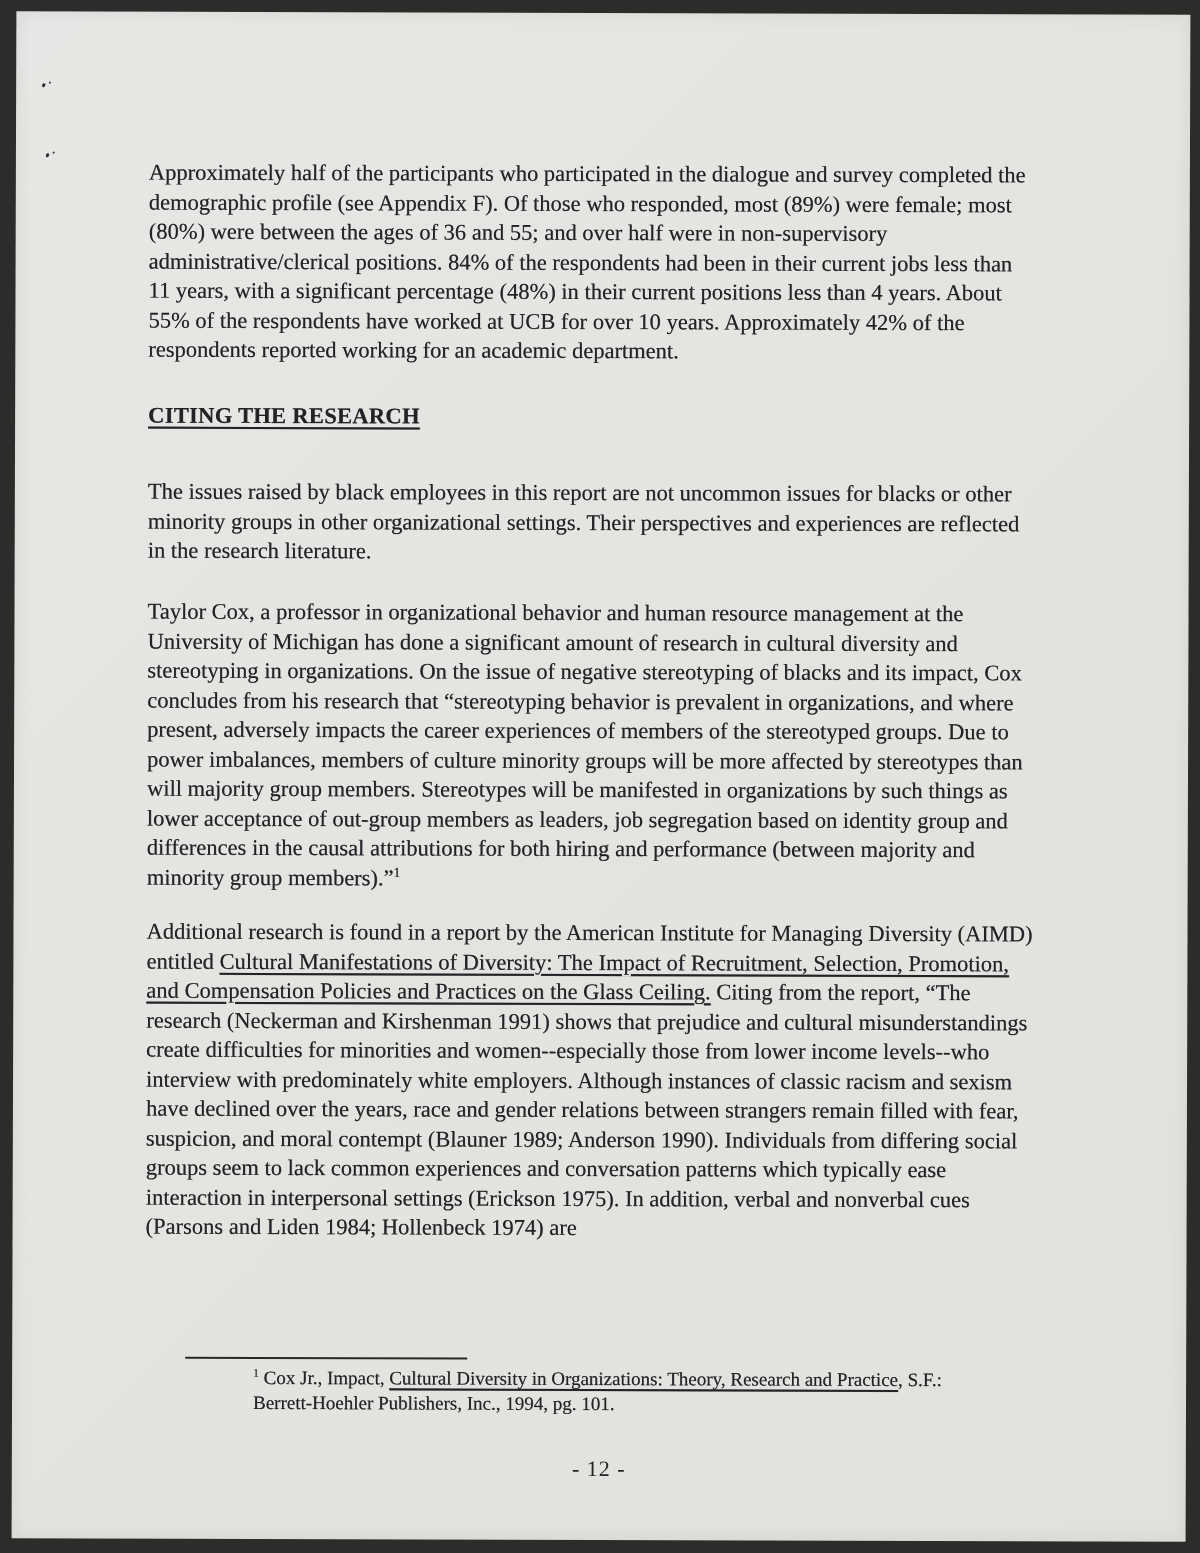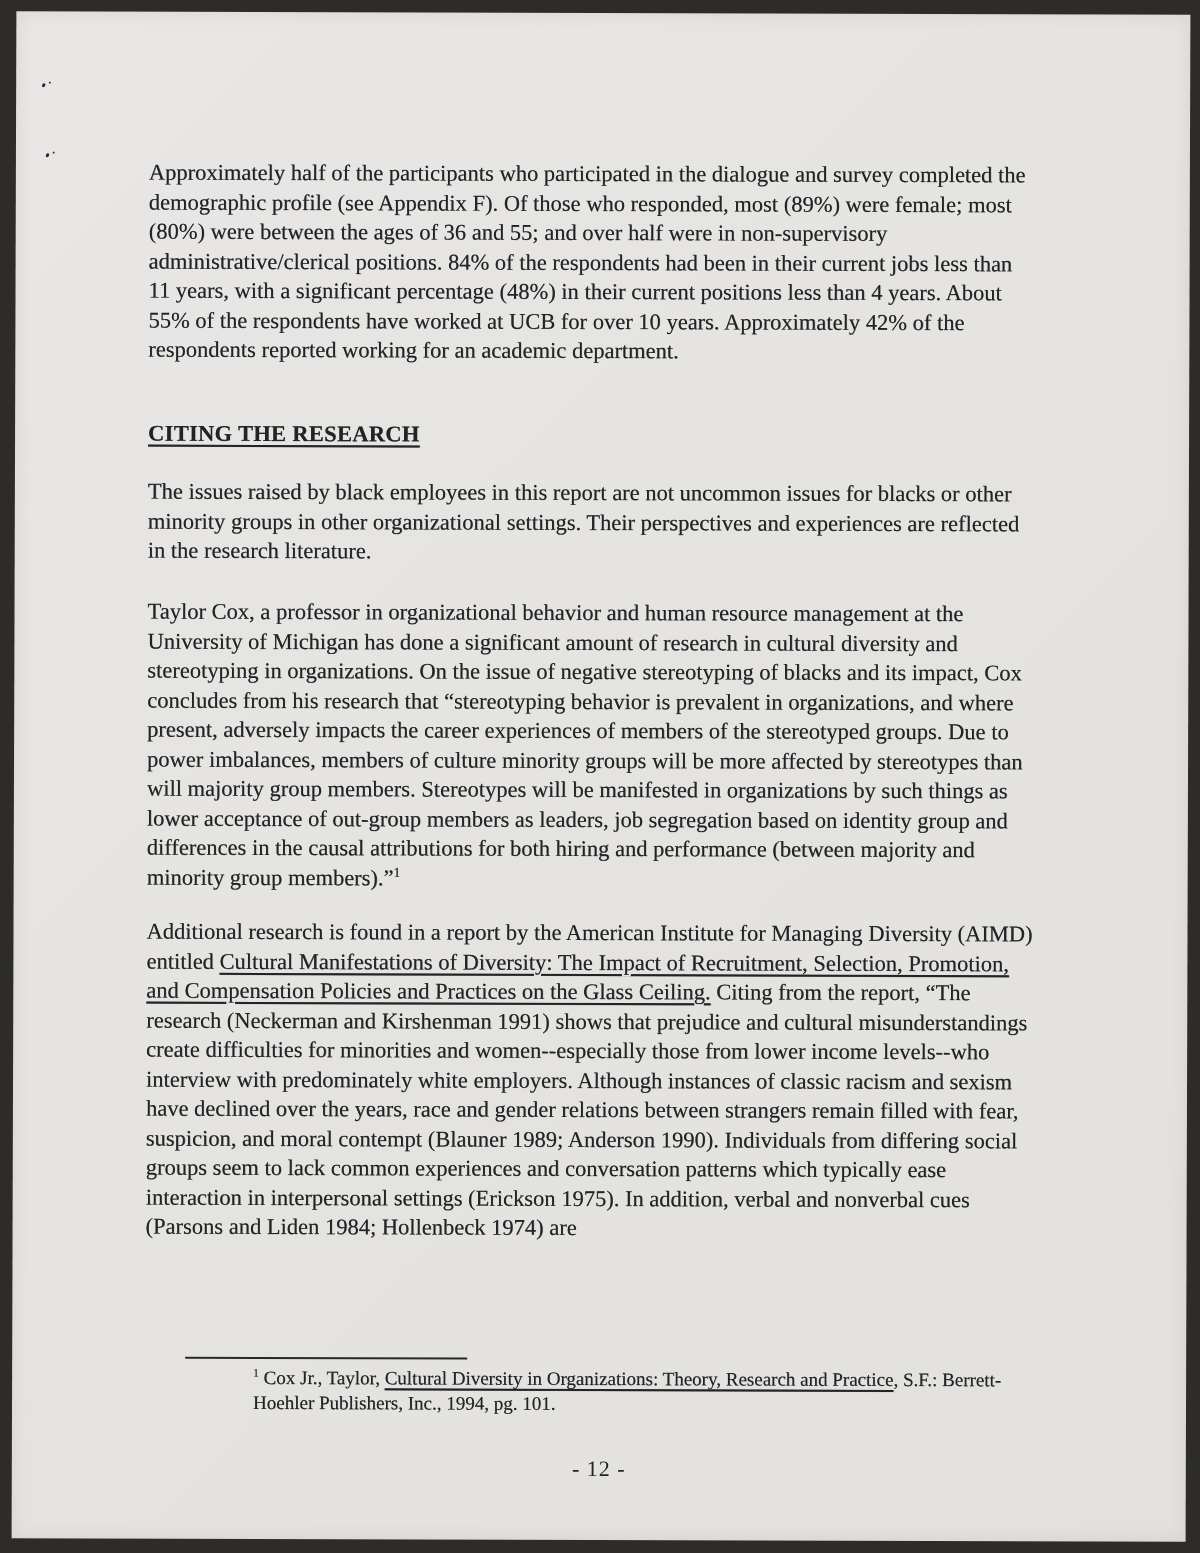--- a/index.html
+++ b/index.html
@@ -37,21 +37,21 @@
     color: #222326;
     text-shadow: 0.3px 0.2px 0 rgba(34,35,38,0.55);
   }
   .para-demographics { top: 146px; }
   .para-issues       { top: 465px; }
   .para-taylor-cox   { top: 585px; }
   .para-additional   { top: 905px; }
   .section-heading {
     position: absolute;
     left: 133px;
-    top: 407px;
+    top: 389px;
     margin: 0;
     font-size: 22.5px;
     line-height: 29.5px;
     font-weight: bold;
     letter-spacing: 0.3px;
     text-decoration: underline;
     text-decoration-thickness: 2px;
     text-underline-offset: 4px;
     color: #222326;
     text-shadow: 0.3px 0.2px 0 rgba(34,35,38,0.55);
@@ -131,17 +131,17 @@
   <h2 class="section-heading">CITING THE RESEARCH</h2>
 
   <p class="para para-issues">The issues raised by black employees in this report are not uncommon issues for blacks or other minority groups in other organizational settings. Their perspectives and experiences are reflected in the research literature.</p>
 
   <p class="para para-taylor-cox"><span>Taylor Cox, a professor in organizational behavior and human resource management at the University of Michigan has done a significant amount of research in cultural diversity and stereotyping in organizations. On the issue of negative stereotyping of blacks and its impact, Cox concludes from his research that “stereotyping behavior is prevalent in organizations, and where present, adversely impacts the career experiences of members of the stereotyped groups. Due to power imbalances, members of culture minority groups will be more affected by stereotypes than will majority group members. Stereotypes will be manifested in organizations by such things as lower acceptance of out-group members as leaders, job segregation based on identity group and differences in the causal attributions for both hiring and performance (between majority and minority group members).”</span><span class="seg-sup">1</span></p>
 
   <p class="para para-additional"><span>Additional research is found in a report by the American Institute for Managing Diversity (AIMD) entitled </span><span class="seg-u">Cultural Manifestations of Diversity: The Impact of Recruitment, Selection, Promotion, and Compensation Policies and Practices on the Glass Ceiling.</span><span> Citing from the report, “The research (Neckerman and Kirshenman 1991) shows that prejudice and cultural misunderstandings create difficulties for minorities and women--especially those from lower income levels--who interview with predominately white employers. Although instances of classic racism and sexism have declined over the years, race and gender relations between strangers remain filled with fear, suspicion, and moral contempt (Blauner 1989; Anderson 1990). Individuals from differing social groups seem to lack common experiences and conversation patterns which typically ease interaction in interpersonal settings (Erickson 1975). In addition, verbal and nonverbal cues (Parsons and Liden 1984; Hollenbeck 1974) are</span></p>
 
   <div class="fn-rule"></div>
 
-  <p class="footnote"><span class="seg-sup">1</span><span> Cox Jr., Taylor, </span><span class="seg-u">Cultural Diversity in Organizations: Theory, Research and Practice</span><span>, S.F.: Berrett-Hoehler Publishers, Inc., 1994, pg. 101.</span></p>
+  <p class="footnote"><span class="seg-sup">1</span><span> Cox Jr., Impact, </span><span class="seg-u">Cultural Diversity in Organizations: Theory, Research and Practice</span><span>, S.F.: Berrett-Hoehler Publishers, Inc., 1994, pg. 101.</span></p>
 
   <p class="page-num">- 12 -</p>
 
 </div>
 
 </body></html>

